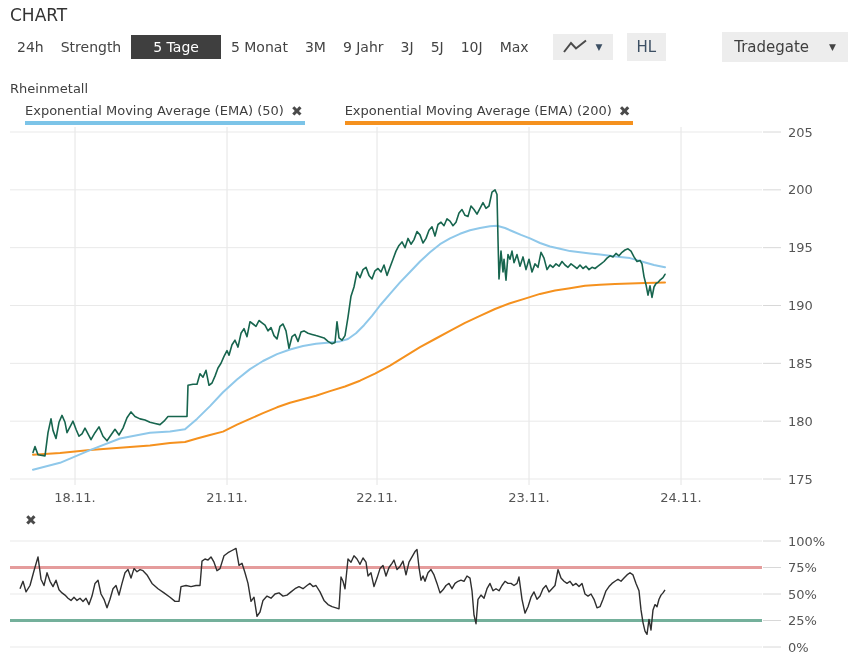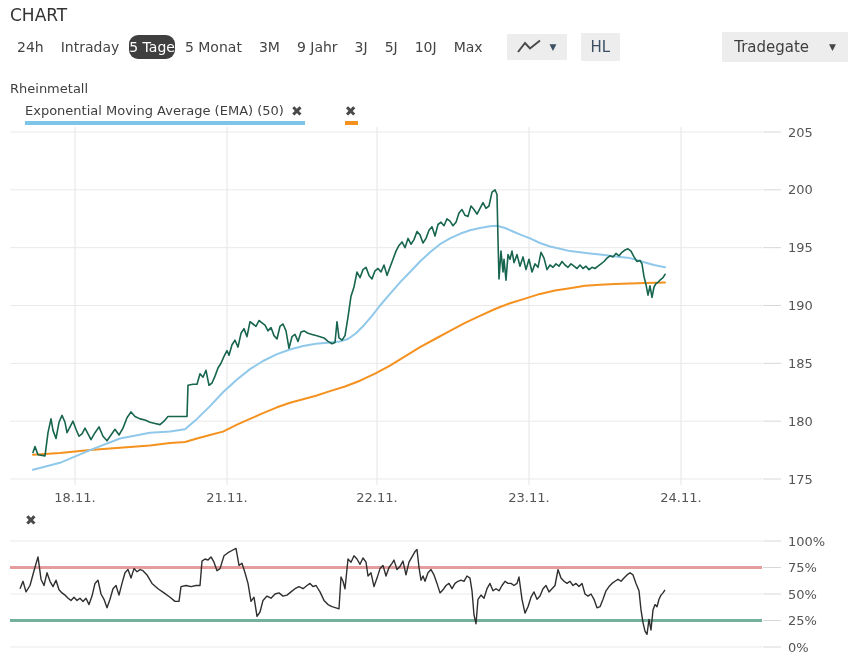--- a/index.html
+++ b/index.html
@@ -1,21 +1,21 @@
 <!DOCTYPE html>
 <html><head>
 <meta charset="utf-8">
 <style>
   html,body { margin:0; padding:0; }
   body { width:860px; height:664px; background:#fff; overflow:hidden;
          font-family:"DejaVu Sans","Liberation Sans",sans-serif; }
   .page-title { font-size:17px; font-weight:normal; color:#333; margin:5px 0 0 10px; }
   .toolbar { display:flex; align-items:center; margin:7px 10px 0 10px; font-size:14px; color:#444; }
   .tab { padding:4px 7px; margin-right:3px; cursor:pointer; white-space:nowrap; }
-  .tab.selected { background:#3f3f3f; color:#fff; padding:4px 0;border-radius:9px; }
+  .tab.selected { background:#3f3f3f; color:#fff; padding:4px 22px; }
   .btn { background:#ededed; border:none; font-family:inherit; padding:5px 10px; margin-left:14px;
          display:flex; align-items:center; gap:8px; color:#3c4f63; font-size:15px; cursor:pointer; }
   .caret { font-size:9px; color:#3c4f63; line-height:1; }
   .spacer { flex:1; }
   .exchange { background:#ededed; border:none; font-family:inherit; padding:6px 12px; margin-right:2px;
               display:flex; align-items:center; gap:20px; color:#3f3f3f; font-size:15px; cursor:pointer; }
   .exchange .caret { color:#444; }
   .instrument { margin:19px 0 0 10px; font-size:13px; color:#3f3f3f; }
   .badges { display:flex; gap:40px; margin:7px 8px 0 25px; }
   .badge { font-size:13px; color:#3f3f3f; display:flex; align-items:center; gap:7px;
@@ -25,21 +25,21 @@
   svg { display:block; }
   svg text { font-family:"DejaVu Sans","Liberation Sans",sans-serif; font-size:13px; fill:#555; }
 </style>
 </head>
 <body>
 
 <div class="page-title">CHART</div>
 
 <div class="toolbar">
   <div class="tab">24h</div>
-  <div class="tab">Intraday</div>
+  <div class="tab">Strength</div>
   <div class="tab selected">5 Tage</div>
   <div class="tab">5 Monat</div>
   <div class="tab">3M</div>
   <div class="tab">9 Jahr</div>
   <div class="tab">3J</div>
   <div class="tab">5J</div>
   <div class="tab">10J</div>
   <div class="tab">Max</div>
 
   <button class="btn">
@@ -59,20 +59,21 @@
 </div>
 
 <div class="instrument">Rheinmetall</div>
 
 <div class="badges">
   <div class="badge" style="border-bottom: 4px solid rgb(124, 196, 232);">
     <span>Exponential Moving Average (EMA) (50)</span>
     <span class="close">✖</span>
   </div>
   <div class="badge" style="border-bottom: 4px solid rgb(245, 145, 30);">
+    <span>Exponential Moving Average (EMA) (200)</span>
     <span class="close">✖</span>
   </div>
 </div>
 
 <svg id="main-chart" width="860" height="386">
     <line x1="75" y1="2" x2="75" y2="360" stroke="#e4e4e4" stroke-width="1"></line>
     <text x="75" y="377" text-anchor="middle">18.11.</text>
     <line x1="227" y1="2" x2="227" y2="360" stroke="#e4e4e4" stroke-width="1"></line>
     <text x="227" y="377" text-anchor="middle">21.11.</text>
     <line x1="377" y1="2" x2="377" y2="360" stroke="#e4e4e4" stroke-width="1"></line>

